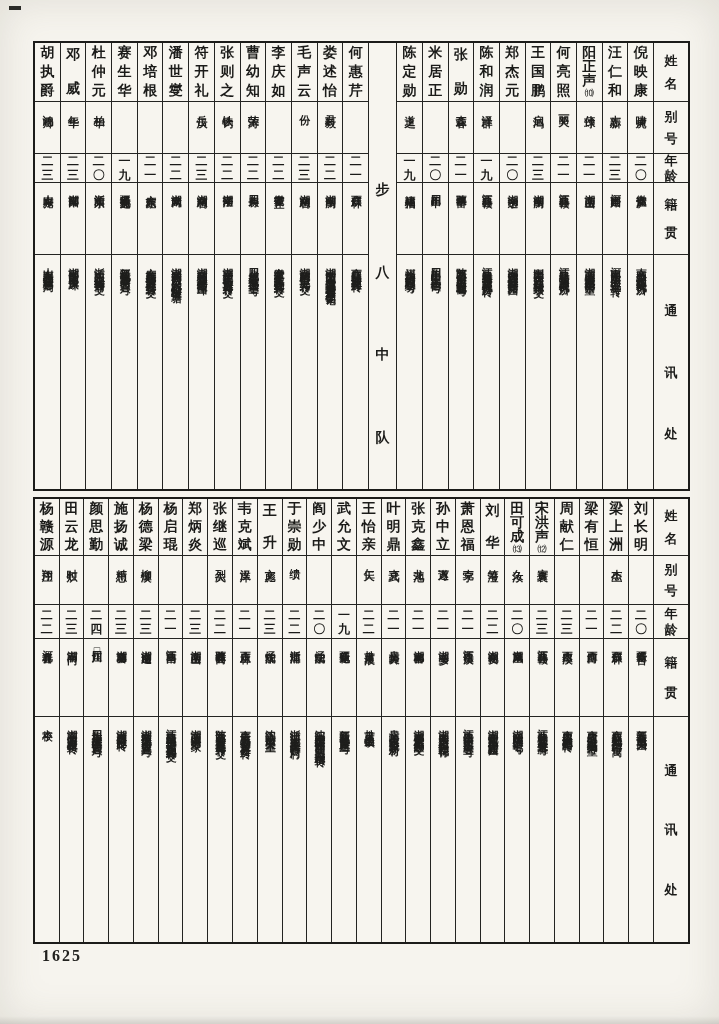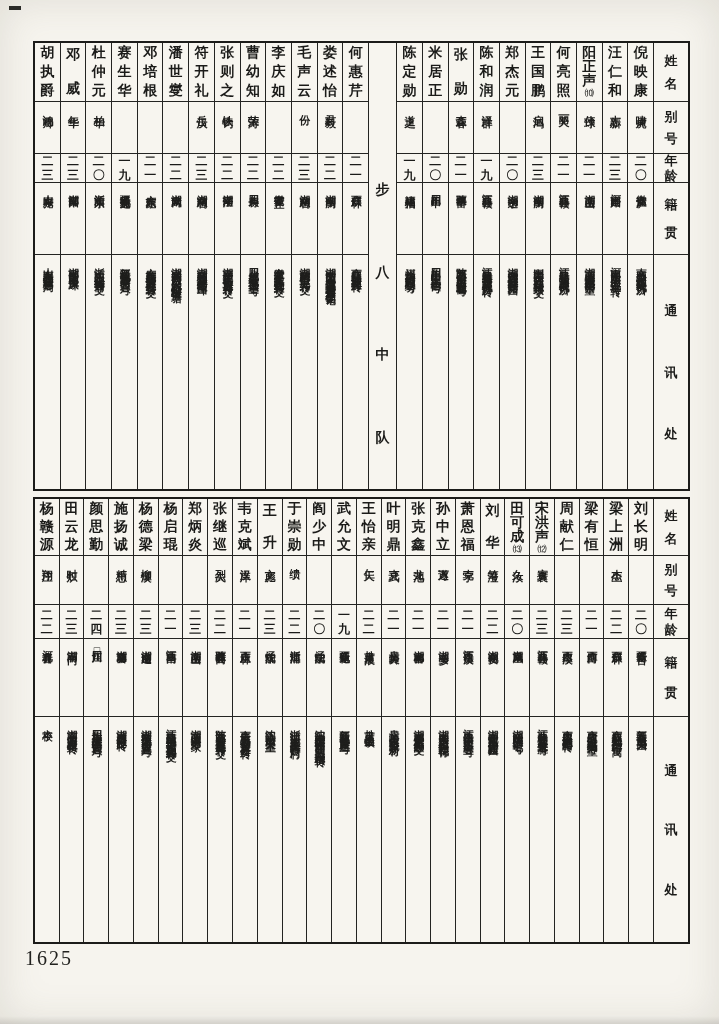--- a/index.html
+++ b/index.html
@@ -46,22 +46,22 @@
          color:#1e1e1c;line-height:1;}
   .alias-t{font-size:11px;letter-spacing:2px;padding-top:4px;font-weight:600;}
   .origin-t{font-size:10.5px;letter-spacing:1px;padding-top:3px;font-weight:600;}
   .addr-t{font-size:10.5px;letter-spacing:1.6px;padding-top:4px;font-weight:600;}
   .omark{font-size:8.5px;}
 
   .unit{position:absolute;top:140px;left:0;right:0;height:262px;display:flex;
         flex-direction:column;align-items:center;justify-content:space-between;
         font-size:14px;font-weight:700;color:#1b1b19;}
 
-  .pageno{position:absolute;left:25px;top:947px;font-size:20px;letter-spacing:2px;
-          color:#22221f;font-family:"Liberation Serif",serif;}
+  .pageno{position:absolute;left:42px;top:947px;font-size:16px;letter-spacing:2px;
+          color:#22221f;font-family:"Liberation Serif",serif;font-weight:bold;}
 </style>
 </head>
 <body>
 
 <div class="scan">
   <div class="speck" style="left:9px;top:6px;width:12px;height:4px;"></div>
   <div class="rtable t-upper">
       <div class="col hcol">
         <div class="cell cell-name">
           <div class="chars two even">

